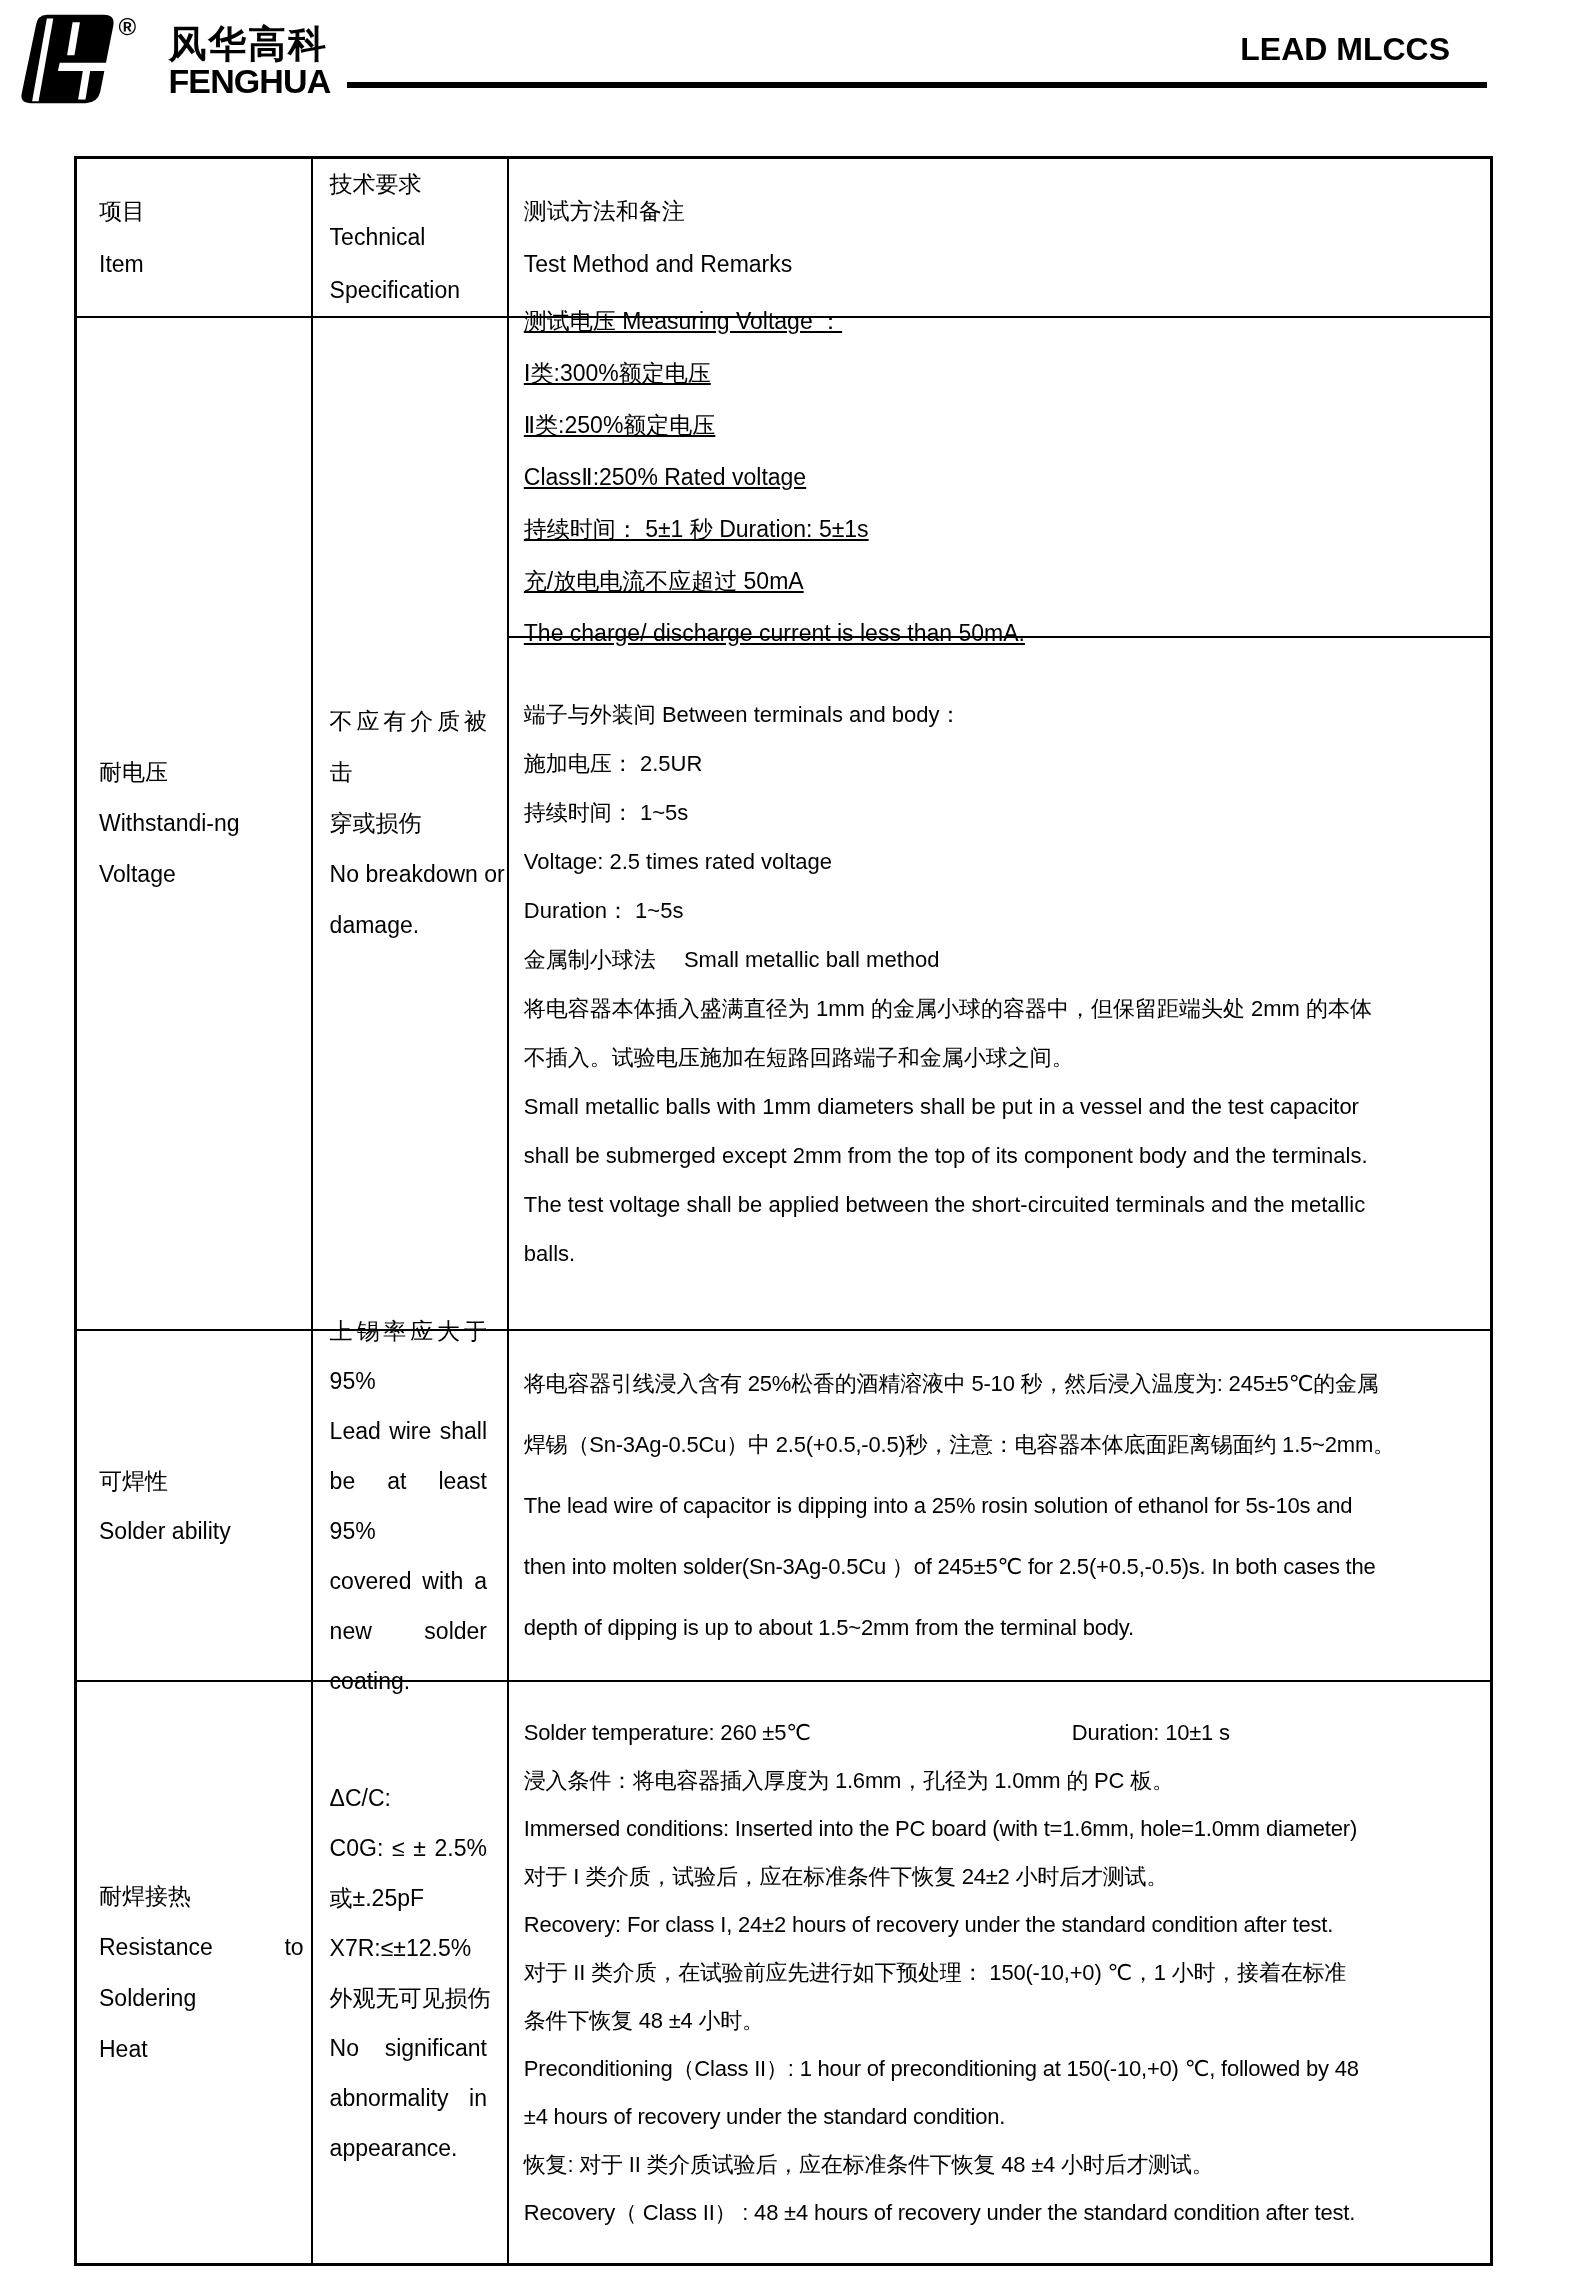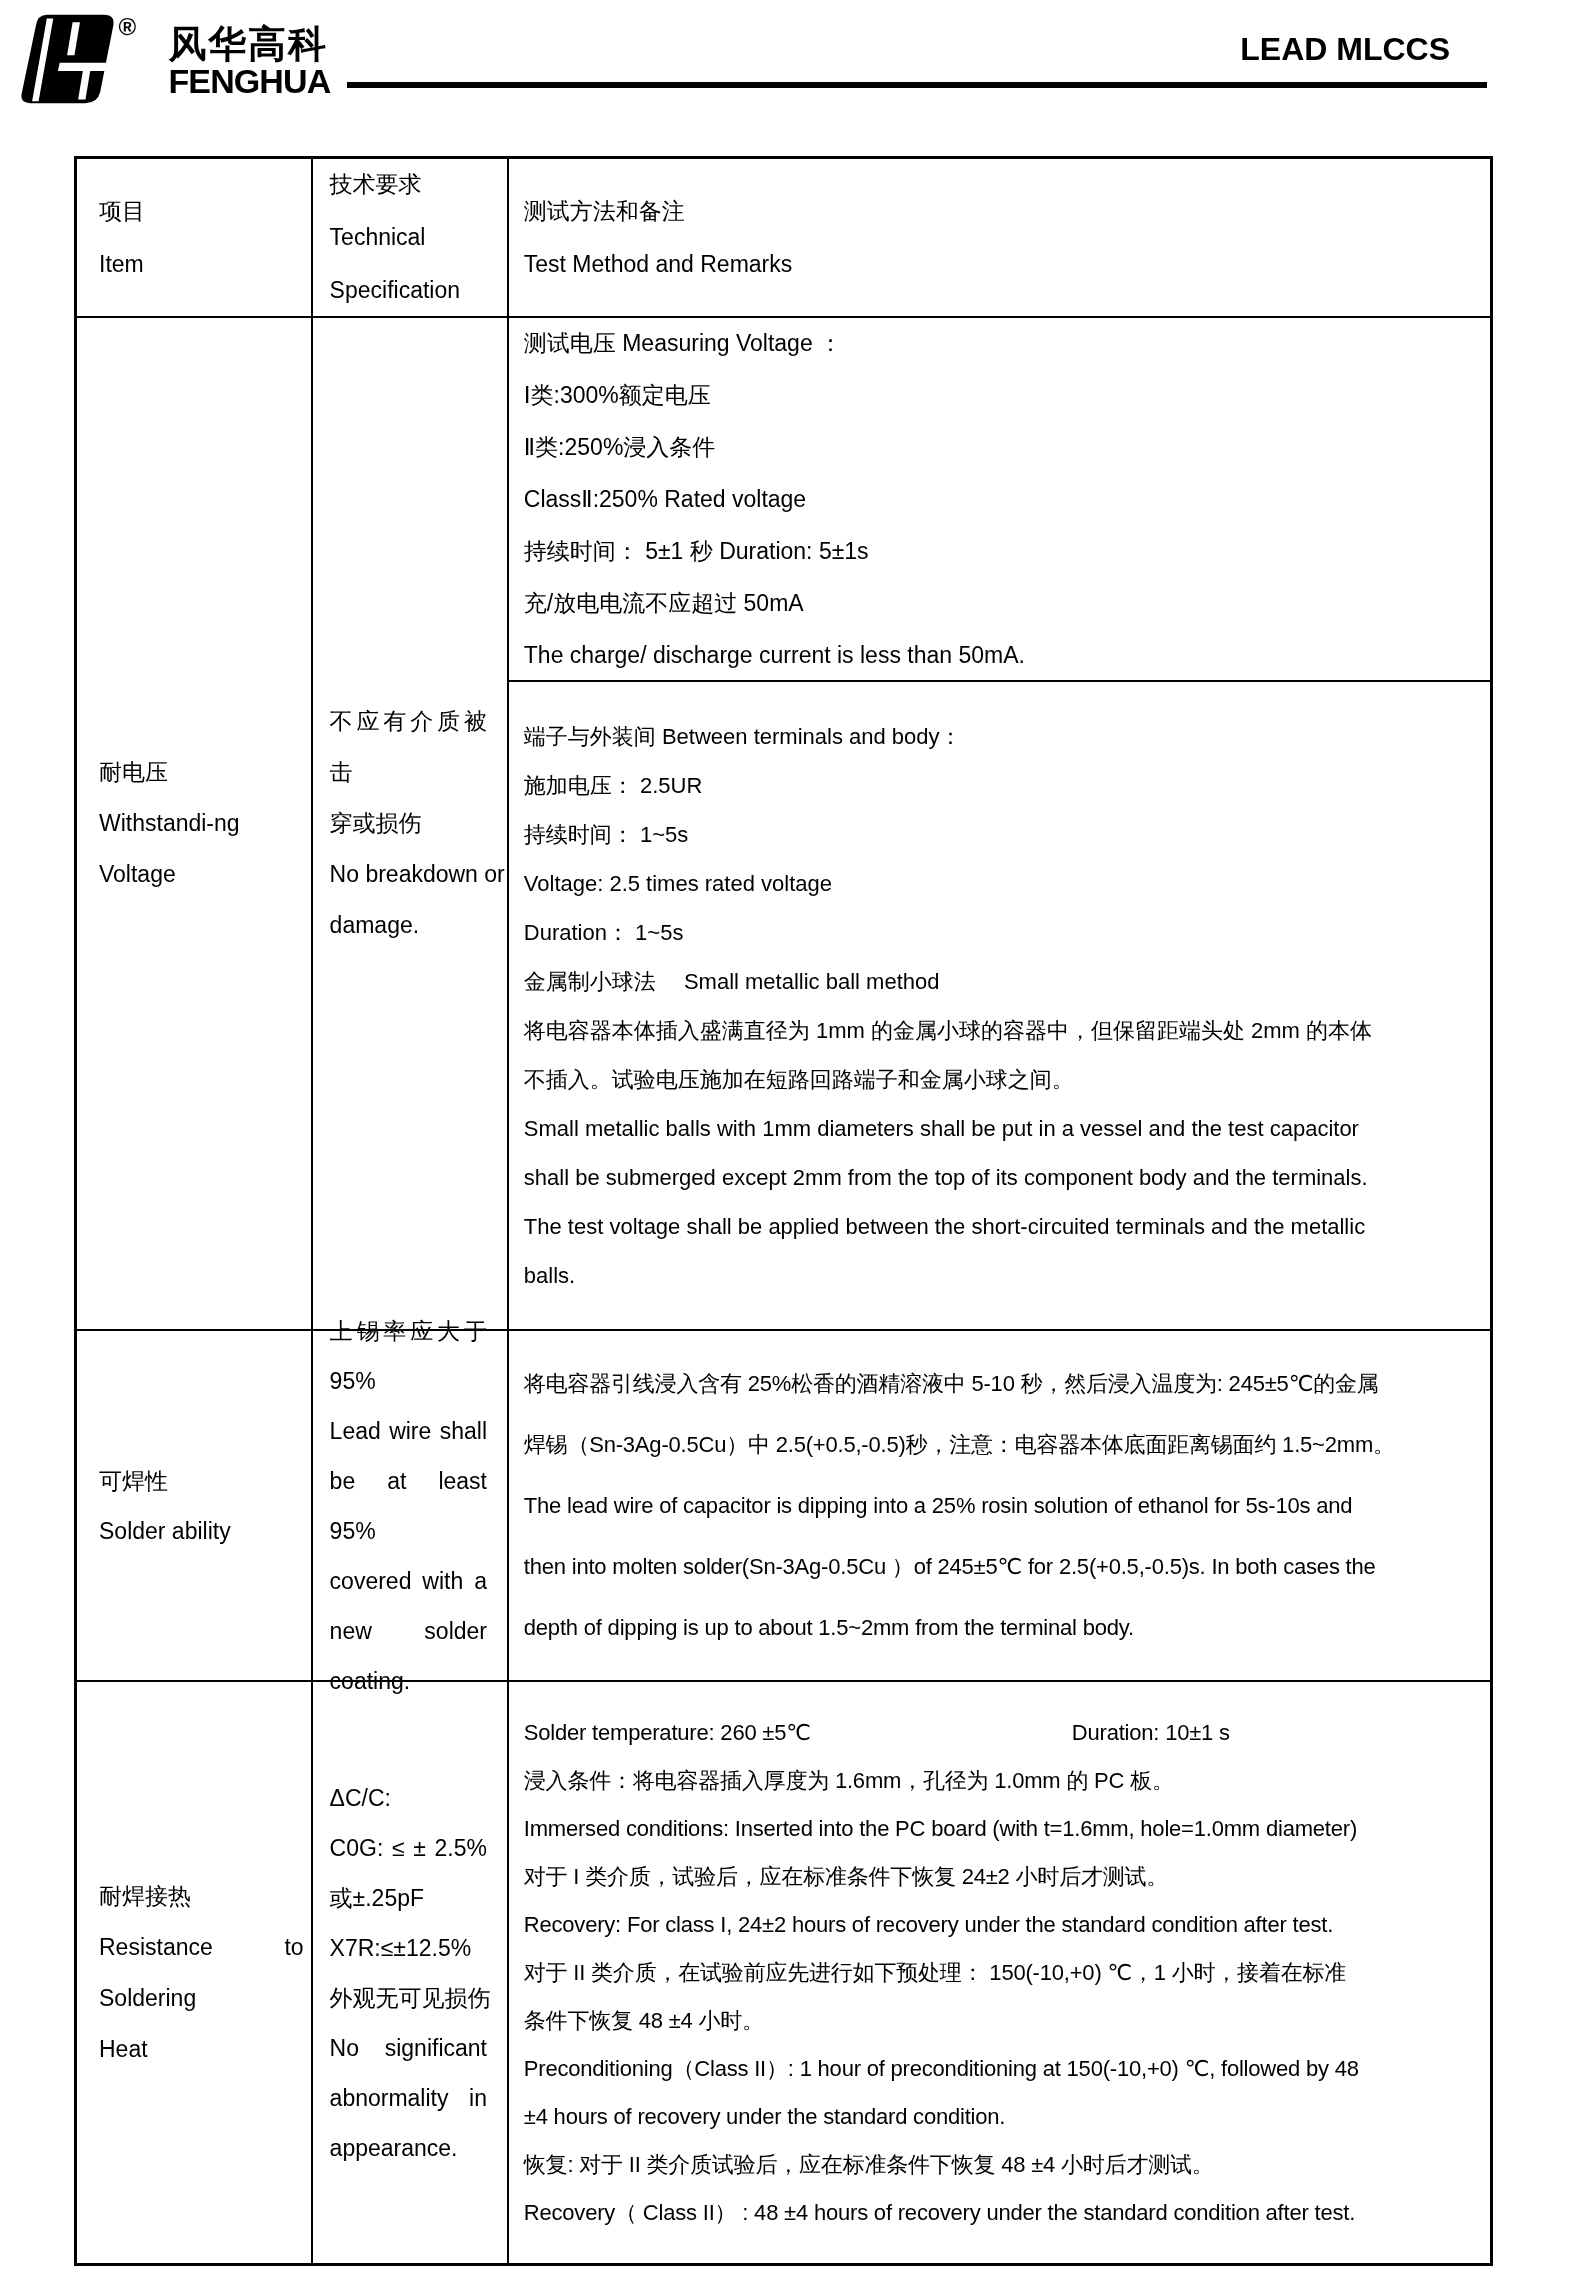--- a/index.html
+++ b/index.html
@@ -36,21 +36,21 @@
     display:flex;flex-direction:column;justify-content:center;
   }
   .c1{width:236px;padding-left:22px;padding-right:7.4px;}
   .c2{width:196px;padding-left:16.6px;padding-right:20px;}
   .c3{flex:1;border-right:none;padding-left:14.8px;padding-right:24px;}
   .c3.split{padding:0;justify-content:flex-start;}
   .subcell{
     box-sizing:border-box;padding-left:14.8px;padding-right:24px;
     display:flex;flex-direction:column;justify-content:center;
   }
-  .subA{height:364px;border-bottom:2.8px solid #000;line-height:52px;}
+  .subA{height:320px;border-bottom:2.8px solid #000;line-height:52px;text-decoration:underline;}
   .subB{flex:1;line-height:49px;font-size:22px;}
   .rh .cell{line-height:53px;}
   .r1 .c1,.r1 .c2{line-height:51px;}
   .r2 .c1,.r2 .c2{line-height:50px;}
   .m2{line-height:53px;font-size:22px;letter-spacing:-0.2px;gap:8px;}
   .r3c1{line-height:51px;}
   .r3c2{line-height:50px;}
   .m3{line-height:48px;font-size:22px;letter-spacing:-0.2px;}
   .line{white-space:nowrap;position:relative;}
   .line.jl{white-space:normal;text-align:justify;text-align-last:justify;}
@@ -106,21 +106,21 @@
       <div class="cell c2">
           <div class="line jl">不应有介质被击</div>
           <div class="line">穿或损伤</div>
           <div class="line">No breakdown or</div>
           <div class="line">damage.</div>
         </div>
       <div class="cell c3 split">
         <div class="subcell subA">
             <div class="line">测试电压 Measuring Voltage ：</div>
             <div class="line">Ⅰ类:300%额定电压</div>
-            <div class="line">Ⅱ类:250%浸入条件</div>
+            <div class="line">Ⅱ类:250%额定电压</div>
             <div class="line">ClassⅡ:250% Rated voltage</div>
             <div class="line">持续时间： 5±1 秒 Duration: 5±1s</div>
             <div class="line">充/放电电流不应超过 50mA</div>
             <div class="line">The charge/ discharge current is less than 50mA.</div>
           </div>
         <div class="subcell subB">
             <div class="line">端子与外装间 Between terminals and body：</div>
             <div class="line">施加电压： 2.5UR</div>
             <div class="line">持续时间： 1~5s</div>
             <div class="line">Voltage: 2.5 times rated voltage</div>

